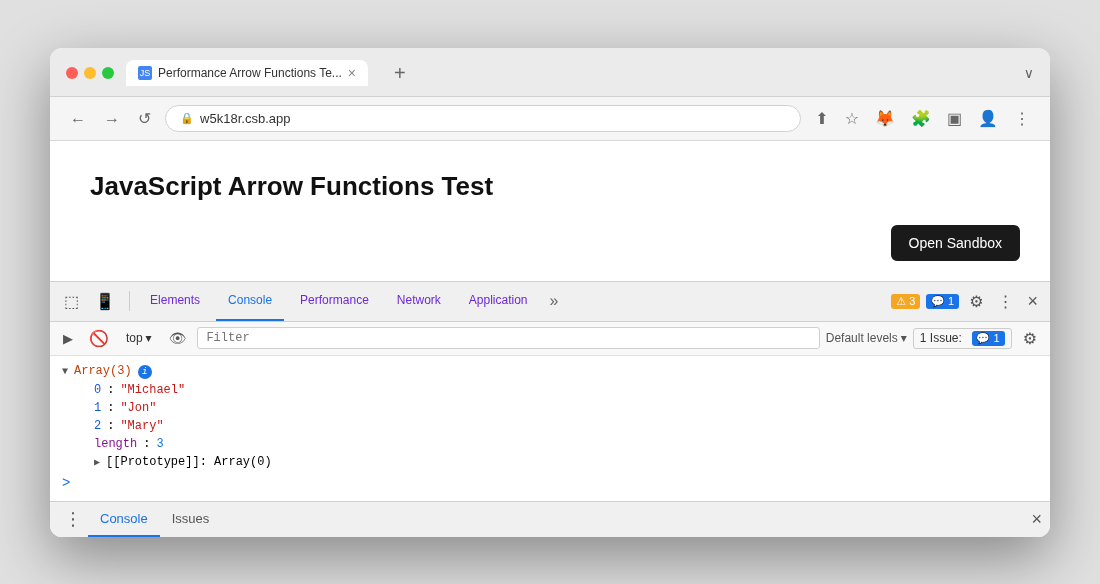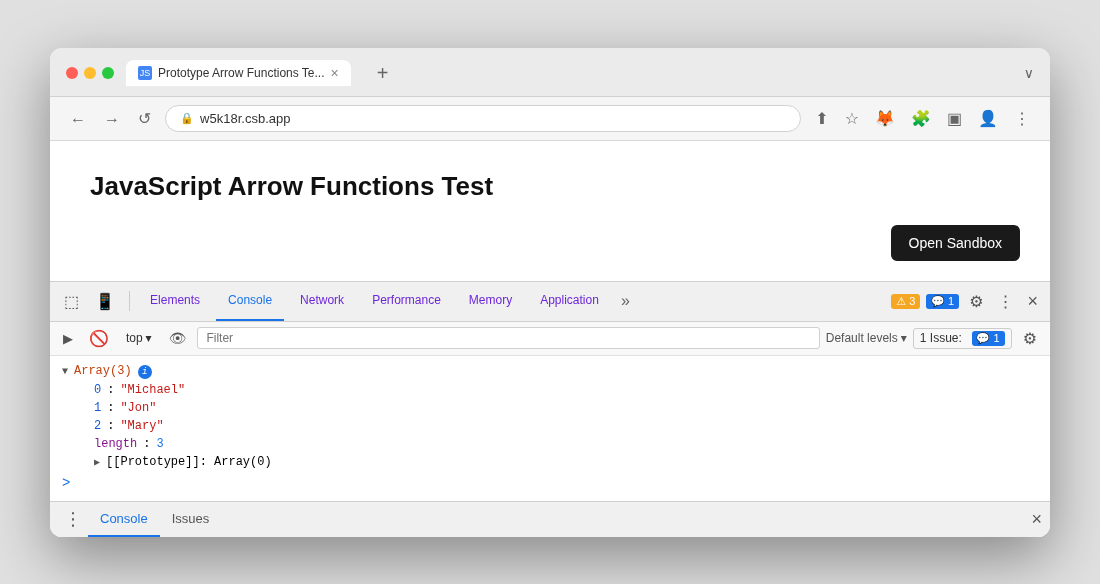--- a/index.html
+++ b/index.html
@@ -317,20 +317,21 @@
       padding: 3px 5px;
     }
     .filter-input {
       flex: 1;
       background: #ffffff;
       border: 1px solid #d0d0d0;
       border-radius: 3px;
       padding: 3px 8px;
       font-size: 12px;
       color: #0f172a;
+      font-family: Liberation Mono, monospace;
     }
     .default-levels-btn {
       margin-left: auto;
       background: none;
       border: none;
       color: #555;
       cursor: pointer;
       font-size: 12px;
       display: flex;
       align-items: center;
@@ -454,21 +455,21 @@
   <div class="title-bar">
     <div class="title-bar-top">
       <div class="traffic-lights">
         <div class="traffic-light tl-red"></div>
         <div class="traffic-light tl-yellow"></div>
         <div class="traffic-light tl-green"></div>
       </div>
       <div class="tabs-row">
         <div class="browser-tab">
           <div class="tab-favicon">JS</div>
-          <span>Prototype Arrow Functions Te...</span>
+          <span>Performance Arrow Functions Te...</span>
           <span class="tab-close">×</span>
         </div>
         <button class="new-tab-btn">+</button>
       </div>
       <button class="more-btn">∨</button>
     </div>
   </div>
 
   <div class="address-bar">
     <button class="nav-btn">←</button>
@@ -495,23 +496,22 @@
   </div>
 
   <div class="devtools">
 
     <div class="devtools-toolbar">
       <button class="devtools-icon-btn">⬚</button>
       <button class="devtools-icon-btn">📱</button>
       <div class="devtools-separator"></div>
       <button class="devtools-tab">Elements</button>
       <button class="devtools-tab active">Console</button>
+      <button class="devtools-tab">Performance</button>
       <button class="devtools-tab">Network</button>
-      <button class="devtools-tab">Performance</button>
-      <button class="devtools-tab">Memory</button>
       <button class="devtools-tab">Application</button>
       <button class="devtools-tab-more">»</button>
       <div class="devtools-right-actions">
         <div class="badge-warning">
           <span>⚠</span>
           <span>3</span>
         </div>
         <div class="badge-info">
           <span>💬</span>
           <span>1</span>

